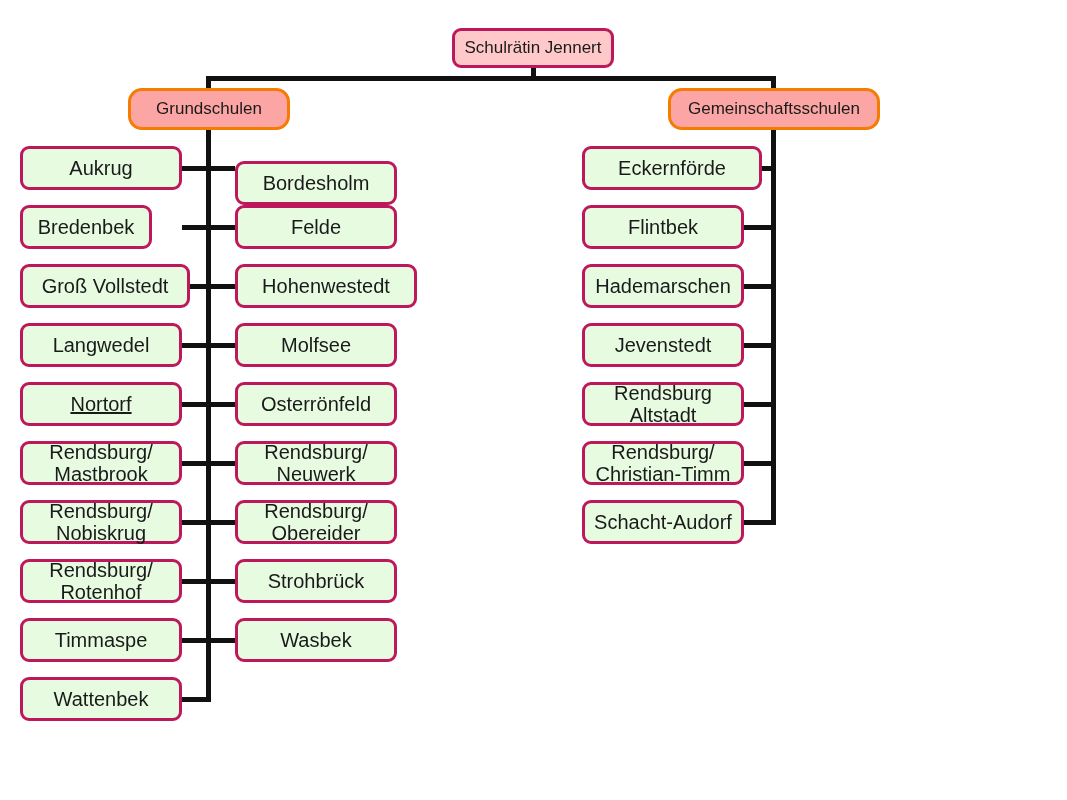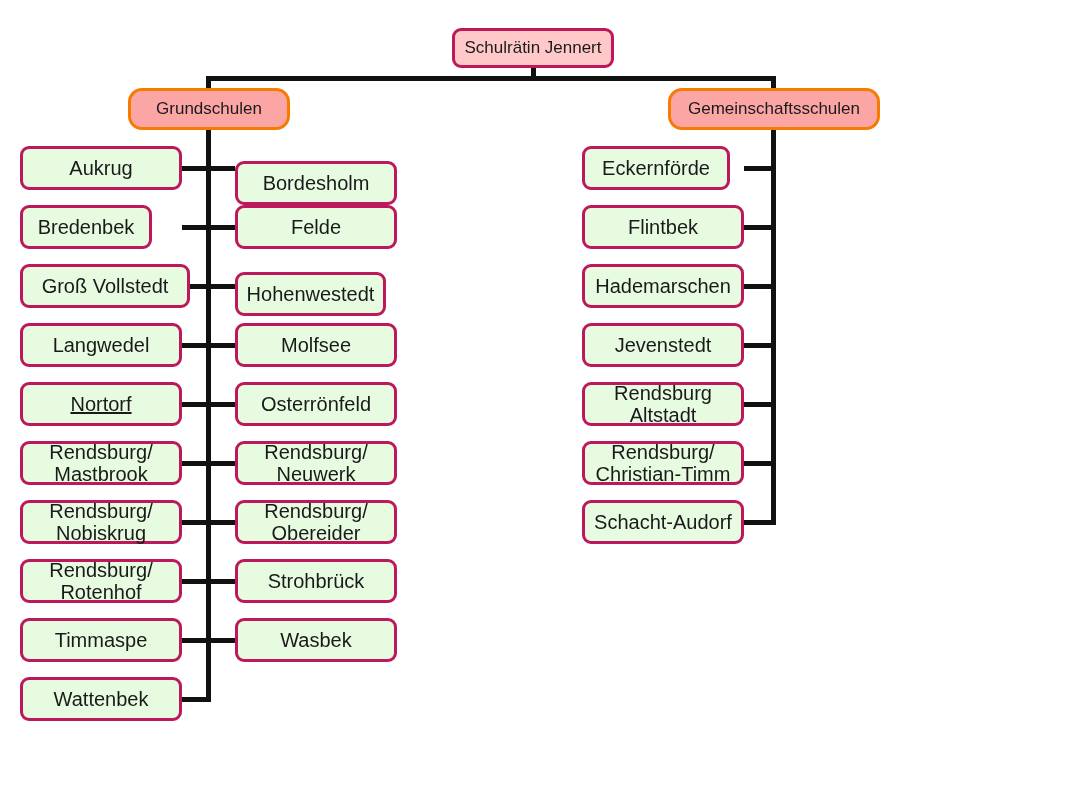--- a/index.html
+++ b/index.html
@@ -111,30 +111,30 @@
       <div class="node leaf" style="left: 20px; top: 441px; width: 162px; min-height: 44px; height: 44px;">Rendsburg/
 Mastbrook</div>
       <div class="node leaf" style="left: 20px; top: 500px; width: 162px; min-height: 44px; height: 44px;">Rendsburg/
 Nobiskrug</div>
       <div class="node leaf" style="left: 20px; top: 559px; width: 162px; min-height: 44px; height: 44px;">Rendsburg/
 Rotenhof</div>
       <div class="node leaf" style="left: 20px; top: 618px; width: 162px; min-height: 44px; height: 44px;">Timmaspe</div>
       <div class="node leaf" style="left: 20px; top: 677px; width: 162px; min-height: 44px; height: 44px;">Wattenbek</div>
       <div class="node leaf" style="left: 235px; top: 161px; width: 162px; min-height: 44px; height: 44px;">Bordesholm</div>
       <div class="node leaf" style="left: 235px; top: 205px; width: 162px; min-height: 44px; height: 44px;">Felde</div>
-      <div class="node leaf" style="left: 235px; top: 264px; width: 151px; min-height: 44px; height: 44px; margin-top: 8px;">Hohenwestedt</div>
+      <div class="node leaf" style="left: 235px; top: 264px; width: 182px; min-height: 44px; height: 44px;">Hohenwestedt</div>
       <div class="node leaf" style="left: 235px; top: 323px; width: 162px; min-height: 44px; height: 44px;">Molfsee</div>
       <div class="node leaf" style="left: 235px; top: 382px; width: 162px; min-height: 44px; height: 44px;">Osterrönfeld</div>
       <div class="node leaf" style="left: 235px; top: 441px; width: 162px; min-height: 44px; height: 44px;">Rendsburg/
 Neuwerk</div>
       <div class="node leaf" style="left: 235px; top: 500px; width: 162px; min-height: 44px; height: 44px;">Rendsburg/
 Obereider</div>
       <div class="node leaf" style="left: 235px; top: 559px; width: 162px; min-height: 44px; height: 44px;">Strohbrück</div>
       <div class="node leaf" style="left: 235px; top: 618px; width: 162px; min-height: 44px; height: 44px;">Wasbek</div>
-      <div class="node leaf" style="left: 582px; top: 146px; width: 148px; min-height: 44px; height: 44px;">Eckernförde</div>
+      <div class="node leaf" style="left: 582px; top: 146px; width: 180px; min-height: 44px; height: 44px;">Eckernförde</div>
       <div class="node leaf" style="left: 582px; top: 205px; width: 162px; min-height: 44px; height: 44px;">Flintbek</div>
       <div class="node leaf" style="left: 582px; top: 264px; width: 162px; min-height: 44px; height: 44px;">Hademarschen</div>
       <div class="node leaf" style="left: 582px; top: 323px; width: 162px; min-height: 44px; height: 44px;">Jevenstedt</div>
       <div class="node leaf" style="left: 582px; top: 382px; width: 162px; min-height: 44px; height: 44px;">Rendsburg
 Altstadt</div>
       <div class="node leaf" style="left: 582px; top: 441px; width: 162px; min-height: 44px; height: 44px;">Rendsburg/
 Christian-Timm</div>
       <div class="node leaf" style="left: 582px; top: 500px; width: 162px; min-height: 44px; height: 44px;">Schacht-Audorf</div>
     </div>
 </div>

